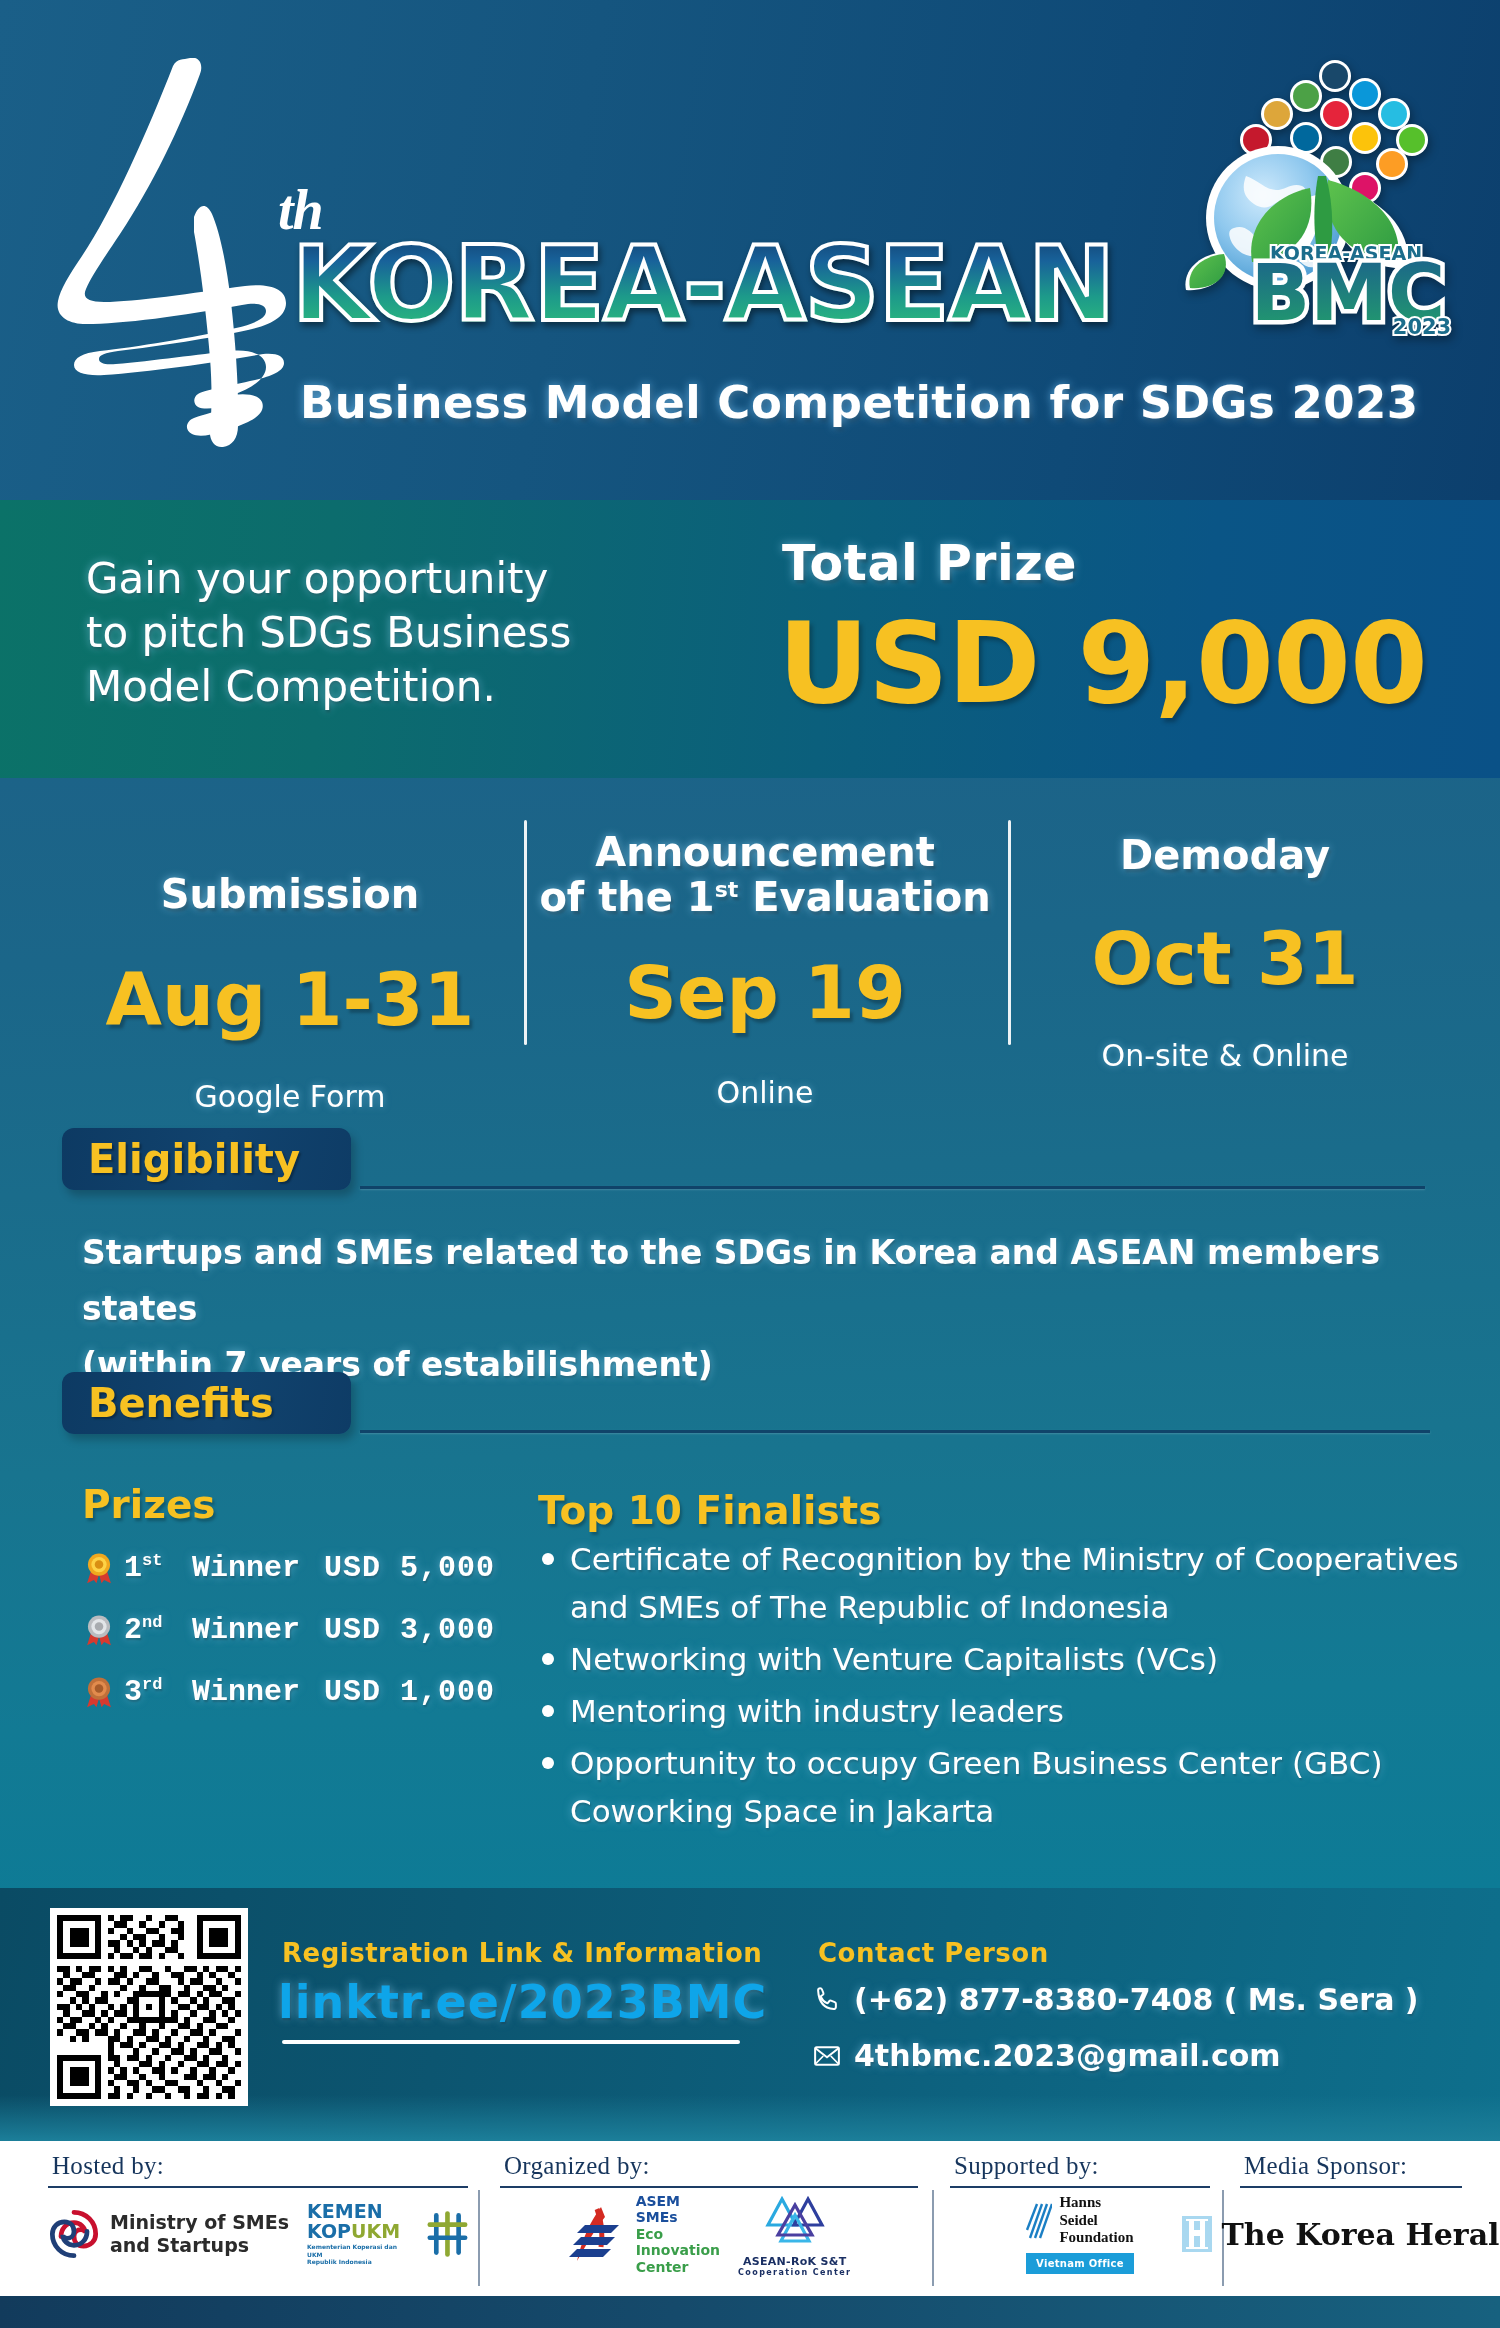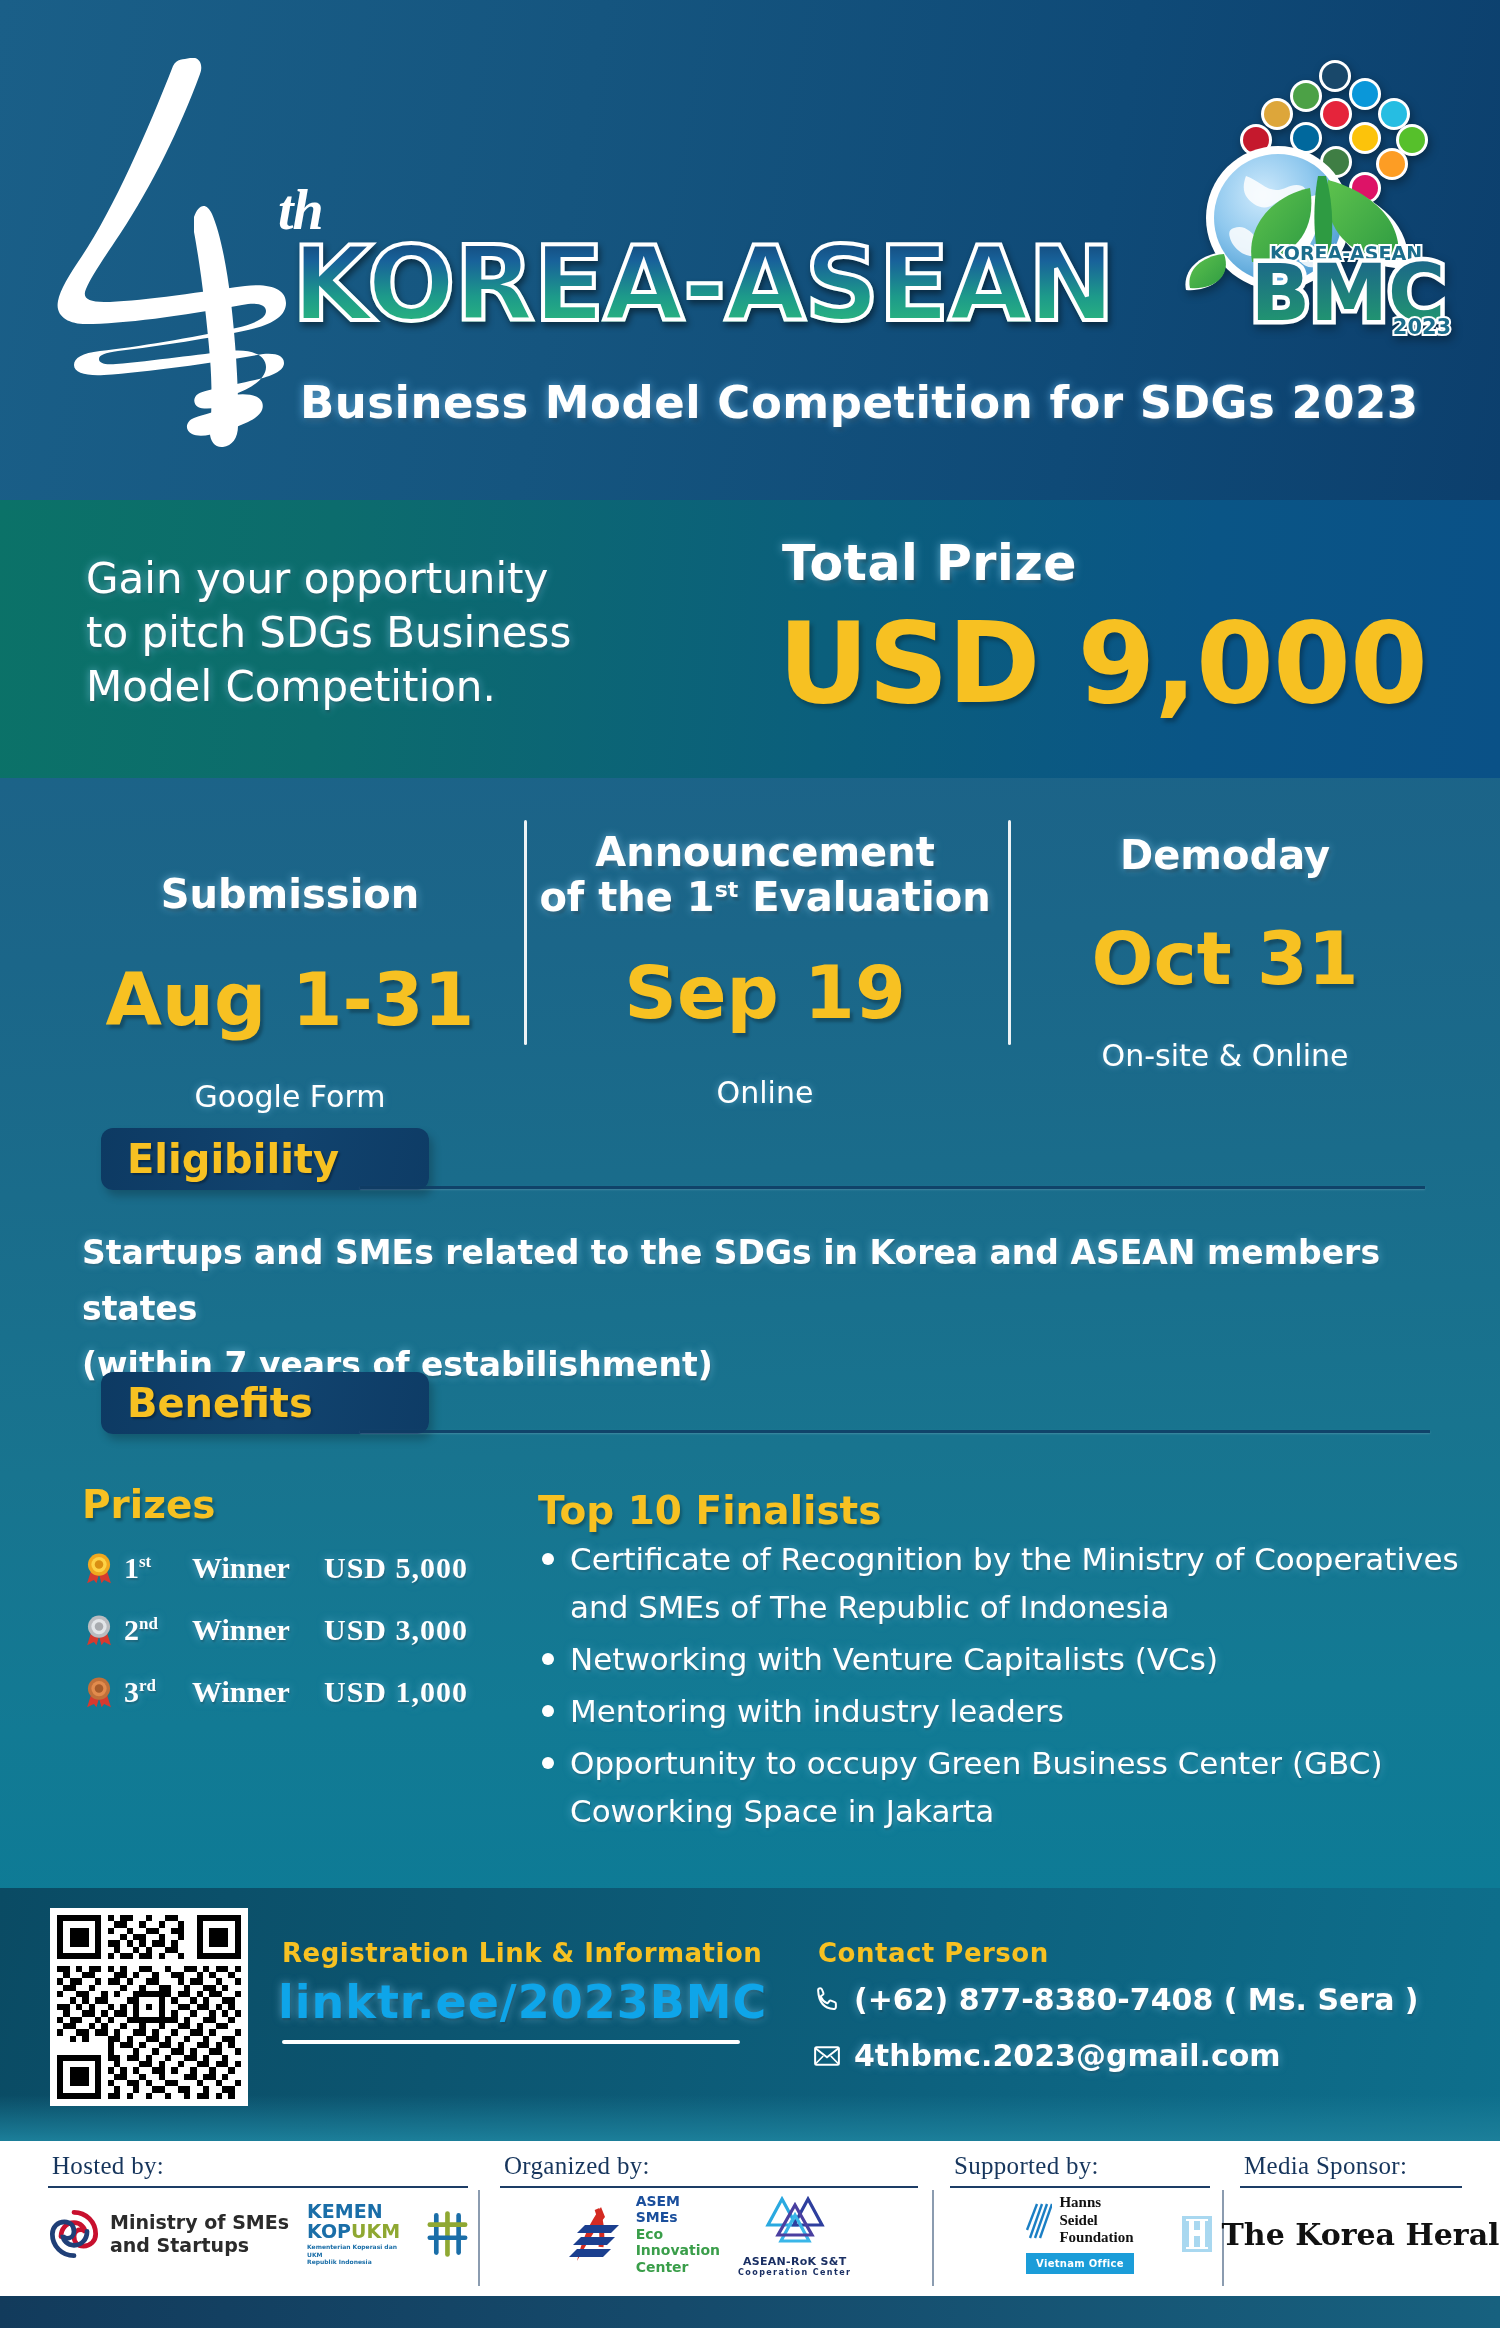--- a/index.html
+++ b/index.html
@@ -145,25 +145,25 @@
 
   .tl-div {
     position:absolute; top:42px; width:3px; height:225px;
     background:#ffffff; opacity:.92; border-radius:2px;
   }
   .tl-div.d1 { left:524px; }
   .tl-div.d2 { left:1008px; }
 
   
   .sec {
-    position:absolute; height:62px; width:328px;
+    position:absolute; height:62px; width:289px;
     background:linear-gradient(100deg,#0d3a63 0%,#11436e 55%,#0e3c66 100%);
     border-radius:12px;
     box-shadow:4px 6px 8px rgba(0,0,0,.22);
-    display:flex; align-items:center;margin-left:39px;
+    display:flex; align-items:center;
   }
   .sec span {
     padding-left:26px; font-size:40px; font-weight:800; color:#f7c122;
     font-family:"DejaVu Sans", sans-serif;
     text-shadow:2px 2px 2px rgba(0,0,0,.3);
   }
   .sec-rule {
     position:absolute; height:3px; background:#0f3c64; opacity:.85;
     box-shadow:0 1px 2px rgba(255,255,255,.2);
   }
@@ -184,21 +184,21 @@
     position:absolute; font-size:39px; font-weight:800; color:#f7c122;
     font-family:"DejaVu Sans", sans-serif;
     text-shadow:2px 3px 3px rgba(0,0,0,.25);
   }
   .prizes-title { left:82px; top:1482px; }
   .finalists-title { left:538px; top:1488px; }
 
   .prize-row {
     position:absolute; left:82px; display:flex; align-items:flex-start;
     font-size:30px; font-weight:700; color:#ffffff; white-space:nowrap;
-    font-family:Liberation Serif, serif;
+    font-family:Liberation Mono, monospace;
     text-shadow:0 0 8px rgba(150,220,255,.5), 1px 2px 2px rgba(0,0,0,.25);
   }
   .prize-row .medal { width:34px; height:34px; margin-right:8px; flex:0 0 auto; }
   .prize-row .rank { display:inline-block; min-width:68px; }
   .prize-row .rank sup { font-size:17px; }
   .prize-row .who { display:inline-block; min-width:132px; }
   .prize-row .amt { display:inline-block; letter-spacing:1px; }
   #prize-row-0 { top:1551px; }
   #prize-row-1 { top:1613px; }
   #prize-row-2 { top:1675px; }

